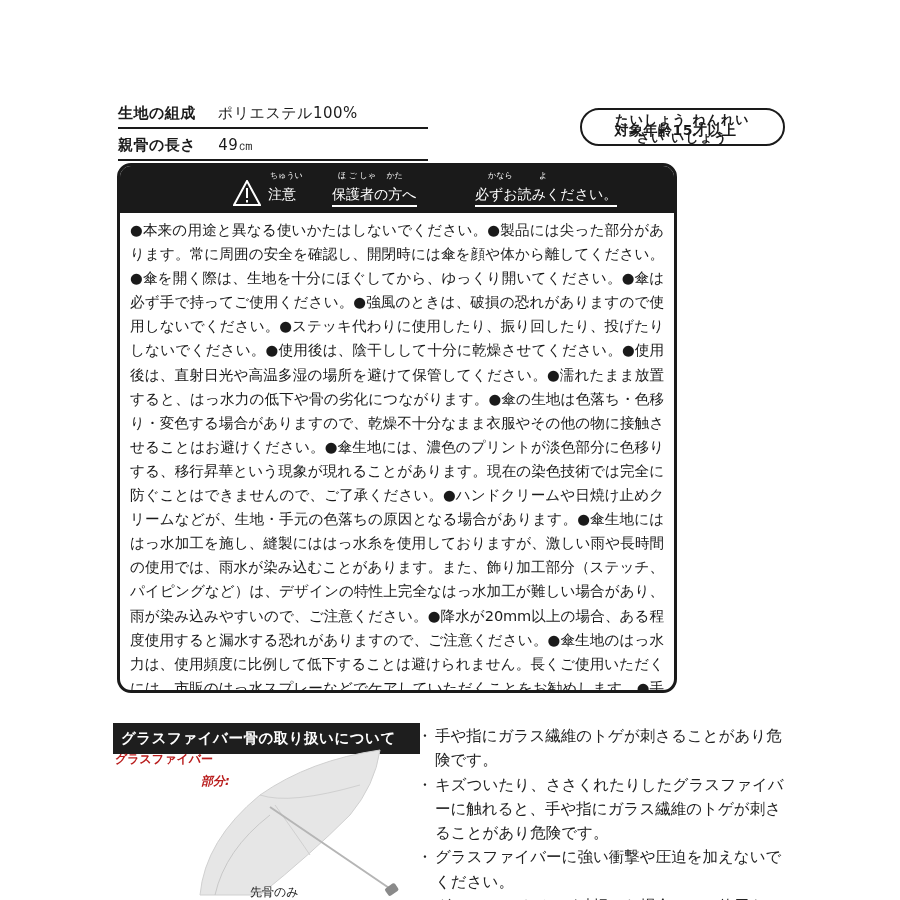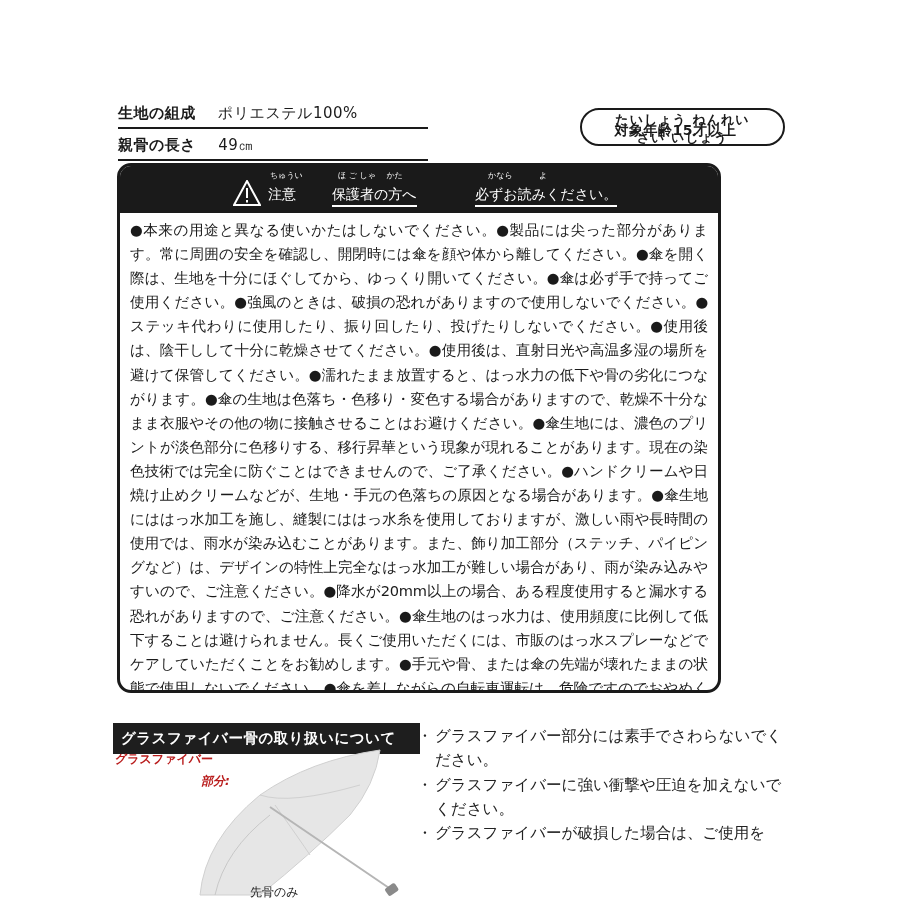--- a/index.html
+++ b/index.html
@@ -28,21 +28,21 @@
     .age-badge .ruby {
       position: absolute; top: 1px; left: 0; right: 0;
       font-size: 13px; font-weight: bold; letter-spacing: 1px;
     }
     .age-badge .main {
       position: absolute; top: 12px; left: 0; right: 14px;
       font-size: 14px; font-weight: bold; letter-spacing: 0.5px;
     }
 
     .warn-box {
-      position: absolute; left: 117px; top: 163px; width: 604px; height: 530px;
+      position: absolute; left: 117px; top: 163px; width: 560px; height: 530px;
       border: 3px solid #1a1a1a; border-radius: 14px; box-sizing: border-box;
       overflow: hidden; background: #fff;
     }
     .warn-head {
       position: absolute; left: 0; right: 0; top: 0; height: 47px;
       background: #1a1a1a; color: #ffffff;
     }
     .warn-head .tri {
       position: absolute; left: 113px; top: 14px; width: 28px; height: 26px;
     }
@@ -128,16 +128,17 @@
   <line x1="100" y1="62" x2="222" y2="145" stroke="#b5b5b5" stroke-width="2"></line>
   <rect x="216" y="140" width="12" height="9" rx="2" transform="rotate(-35 222 145)" fill="#8a8a8a"></rect>
 </svg>
 <div class="gf-label">
   <span>グラスファイバー</span>
   <span class="l2">部分:</span>
 </div>
 <div class="tip-label">先骨のみ</div>
 
 <ul class="gf-list">
-  <li>グラスファイバー部分には素手でさわらないでください。</li>
+  <li>手や指にガラス繊維のトゲが刺さることがあり危険です。</li>
+  <li>キズついたり、ささくれたりしたグラスファイバーに触れると、手や指にガラス繊維のトゲが刺さることがあり危険です。</li>
   <li>グラスファイバーに強い衝撃や圧迫を加えないでください。</li>
   <li>グラスファイバーが破損した場合は、ご使用を</li>
 </ul>
 
 </body></html>

